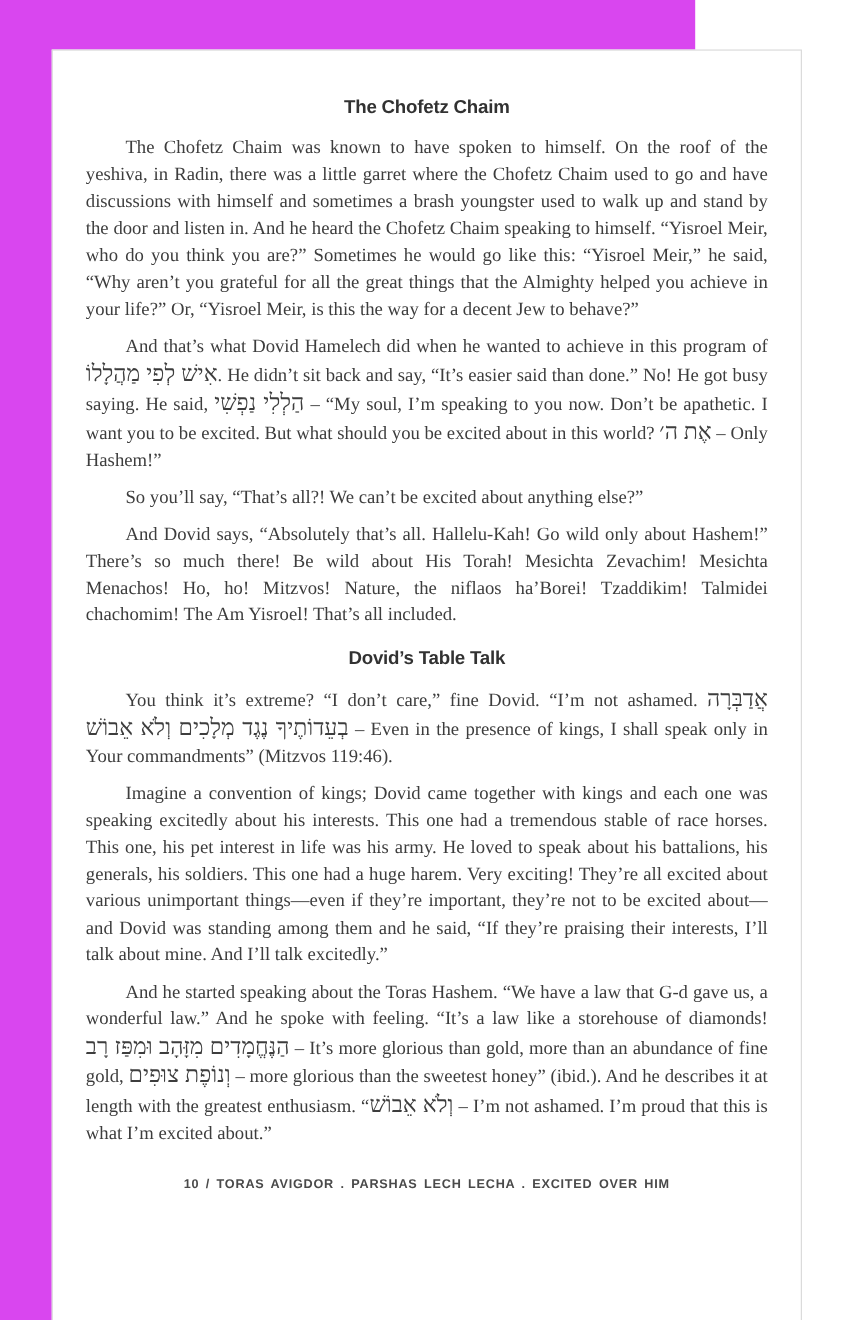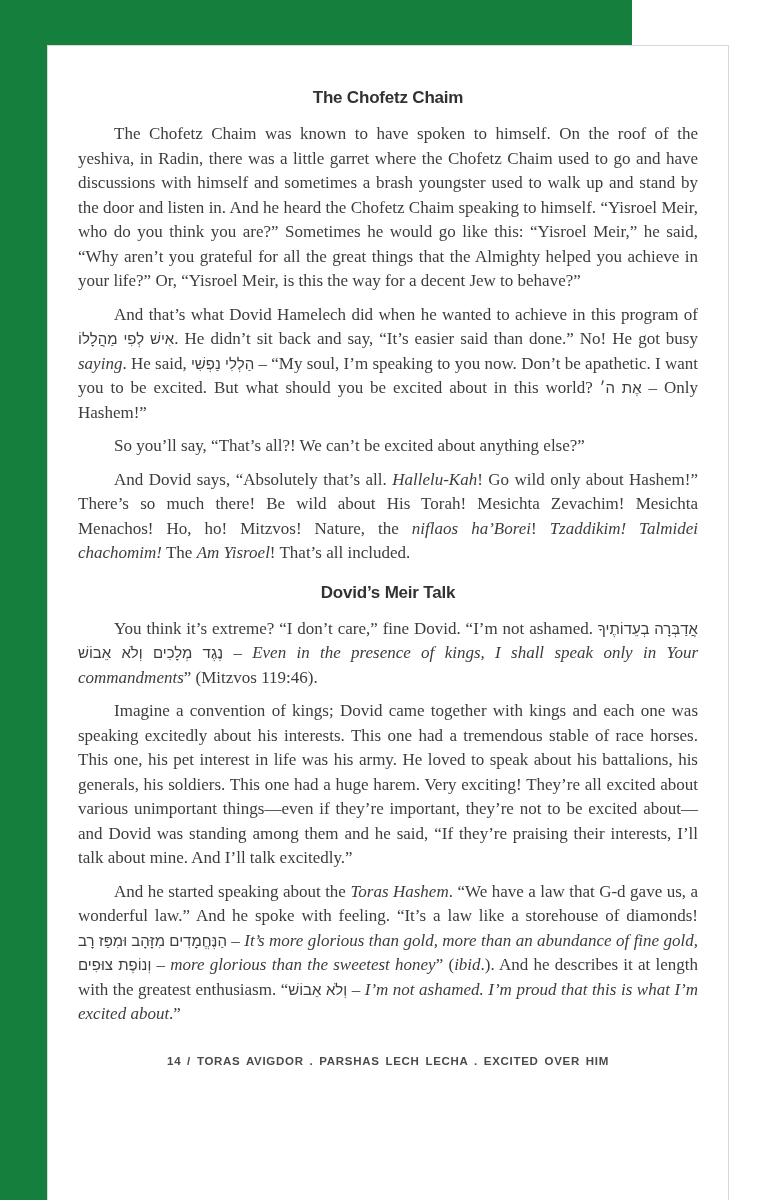--- a/index.html
+++ b/index.html
@@ -8,21 +8,21 @@
     width: 776px;
     height: 1200px;
     background: #ffffff;
     overflow: hidden;
     font-family: "Liberation Serif", serif;
   }
   .canvas {
     position: relative;
     width: 632px;
     height: 1200px;
-    background: #15803d;
+    background: #d946ef;
   }
   .page {
     position: absolute;
     left: 47px;
     top: 45px;
     width: 682px;
     height: 1180px; 
     background: #ffffff;
     border: 1.5px solid #d8d8d8;
   }
@@ -42,24 +42,24 @@
   h2.section-heading:first-child { margin-top: 0; }
   p.body-para {
     margin: 0 0 9px 0;
     font-size: 17px;
     line-height: 24.5px;
     text-align: justify;
     text-indent: 36px;
     color: #3d3d3d;
   }
   p.body-para span { text-indent: 0; }
-  .it { font-style: italic; }
+  .it { }
   .he {
-    font-family: Liberation Sans, sans-serif;
-    font-size: 15px;
+    font-family: Liberation Serif, serif;
+    font-size: 21px;
     direction: rtl;
     unicode-bidi: isolate;
   }
   .footer {
     margin-top: 28px;
     text-align: center;
     font-family: "Liberation Sans", sans-serif;
     font-weight: 700;
     font-size: 11.5px;
     letter-spacing: 0.7px;
@@ -71,20 +71,20 @@
 <body>
 
 <div class="canvas">
   <div class="page">
     <div class="content" id="content">
         <h2 class="section-heading">The Chofetz Chaim</h2>
         <p class="body-para"><span>The Chofetz Chaim was known to have spoken to himself. On the roof of the yeshiva, in Radin, there was a little garret where the Chofetz Chaim used to go and have discussions with himself and sometimes a brash youngster used to walk up and stand by the door and listen in. And he heard the Chofetz Chaim speaking to himself. “Yisroel Meir, who do you think you are?” Sometimes he would go like this: “Yisroel Meir,” he said, “Why aren’t you grateful for all the great things that the Almighty helped you achieve in your life?” Or, “Yisroel Meir, is this the way for a decent Jew to behave?”</span></p>
         <p class="body-para"><span>And that’s what Dovid Hamelech did when he wanted to achieve in this program of </span><span class="he" dir="rtl">אִישׁ לְפִי מַהֲלָלוֹ</span><span>. He didn’t sit back and say, “It’s easier said than done.” No! He got busy </span><span class="it">saying</span><span>. He said, </span><span class="he" dir="rtl">הַלְלִי נַפְשִׁי</span><span> – “My soul, I’m speaking to you now. Don’t be apathetic. I want you to be excited. But what should you be excited about in this world? </span><span class="he" dir="rtl">אֶת ה׳</span><span> – Only Hashem!”</span></p>
         <p class="body-para"><span>So you’ll say, “That’s all?! We can’t be excited about anything else?”</span></p>
         <p class="body-para"><span>And Dovid says, “Absolutely that’s all. </span><span class="it">Hallelu-Kah</span><span>! Go wild only about Hashem!” There’s so much there! Be wild about His Torah! Mesichta Zevachim! Mesichta Menachos! Ho, ho! Mitzvos! Nature, the </span><span class="it">niflaos ha’Borei</span><span>! </span><span class="it">Tzaddikim! Talmidei chachomim!</span><span> The </span><span class="it">Am Yisroel</span><span>! That’s all included.</span></p>
-        <h2 class="section-heading">Dovid’s Meir Talk</h2>
+        <h2 class="section-heading">Dovid’s Table Talk</h2>
         <p class="body-para"><span>You think it’s extreme? “I don’t care,” fine Dovid. “I’m not ashamed. </span><span class="he" dir="rtl">אֲדַבְּרָה בְעֵדוֹתֶיךָ נֶגֶד מְלָכִים וְלֹא אֵבוֹשׁ</span><span> – </span><span class="it">Even in the presence of kings, I shall speak only in Your commandments</span><span>” (Mitzvos 119:46).</span></p>
         <p class="body-para"><span>Imagine a convention of kings; Dovid came together with kings and each one was speaking excitedly about his interests. This one had a tremendous stable of race horses. This one, his pet interest in life was his army. He loved to speak about his battalions, his generals, his soldiers. This one had a huge harem. Very exciting! They’re all excited about various unimportant things—even if they’re important, they’re not to be excited about—and Dovid was standing among them and he said, “If they’re praising their interests, I’ll talk about mine. And I’ll talk excitedly.”</span></p>
         <p class="body-para"><span>And he started speaking about the </span><span class="it">Toras Hashem</span><span>. “We have a law that G-d gave us, a wonderful law.” And he spoke with feeling. “It’s a law like a storehouse of diamonds! </span><span class="he" dir="rtl">הַנֶּחֱמָדִים מִזָּהָב וּמִפַּז רָב</span><span> – </span><span class="it">It’s more glorious than gold, more than an abundance of fine gold,</span><span> </span><span class="he" dir="rtl">וְנוֹפֶת צוּפִים</span><span> – </span><span class="it">more glorious than the sweetest honey</span><span>” (</span><span class="it">ibid</span><span>.). And he describes it at length with the greatest enthusiasm. “</span><span class="he" dir="rtl">וְלֹא אֵבוֹשׁ</span><span> – </span><span class="it">I’m not ashamed. I’m proud that this is what I’m excited about</span><span>.”</span></p>
       </div>
-    <div class="footer">14 / TORAS AVIGDOR . PARSHAS LECH LECHA . EXCITED OVER HIM</div>
+    <div class="footer">10 / TORAS AVIGDOR . PARSHAS LECH LECHA . EXCITED OVER HIM</div>
   </div>
 </div>
 
 </body></html>

